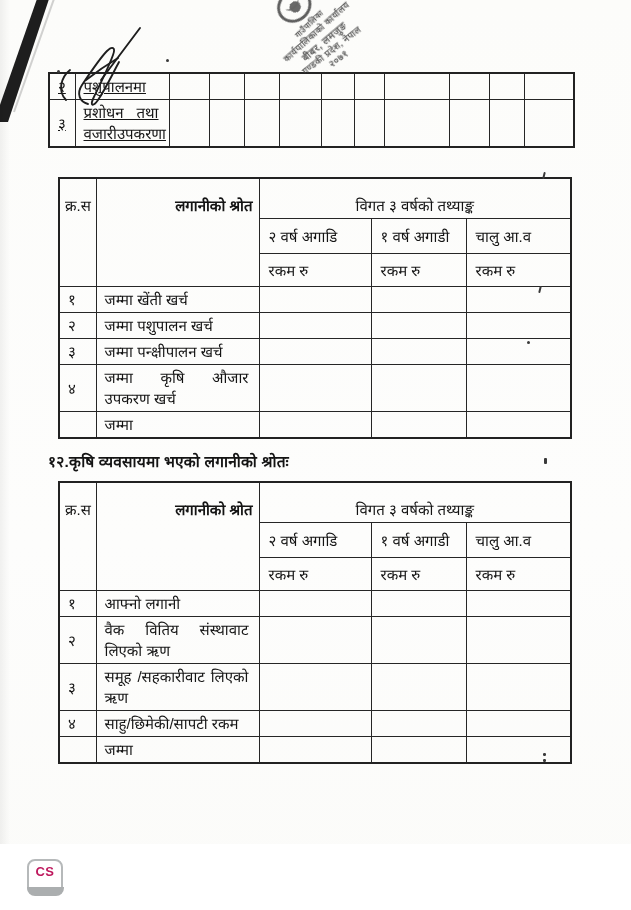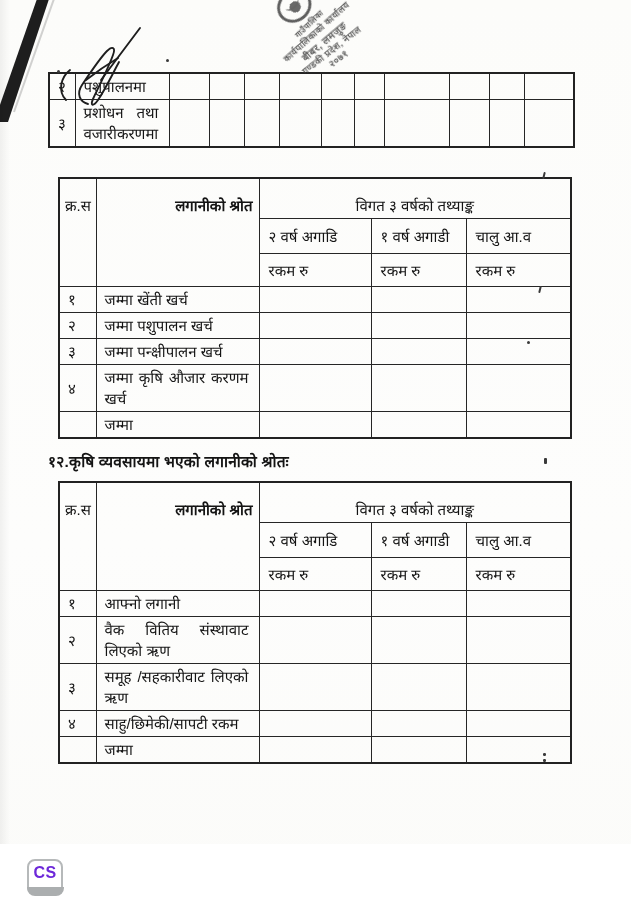--- a/index.html
+++ b/index.html
@@ -50,21 +50,21 @@
   table { border-collapse:collapse; table-layout:fixed; position:absolute; background:transparent; }
   th, td {
     border:1.8px solid #262626;
     font-size:15px; font-weight:normal; color:#141414;
     padding:2px 6px; vertical-align:middle; line-height:1.4;
     overflow:hidden;
   }
   table { border:2.2px solid #222; }
 
   .top-table { left:48px; top:72px; width:525px; z-index:2; }
-  .top-table td { height:22px; }
+  .top-table td { height:22px;text-decoration:underline; }
 
   .inv-table { left:58px; top:177px; width:512px; }
   .inv-table-2 { left:58px; top:481px; width:512px; }
 
   .hr1 th { height:38px; vertical-align:top; padding-top:16px; }
   .hr2 th { height:35px; text-align:left; padding-left:9px; font-weight:normal; }
   .hr3 th { height:33px; text-align:left; padding-left:9px; font-weight:normal; }
   th.span-head { text-align:center; vertical-align:middle; font-weight:normal; }
   th.sn-head { text-align:left; padding-left:5px; font-weight:normal; }
   th.src-head { text-align:right; padding-left:8px; font-weight:bold; }
@@ -93,21 +93,21 @@
     position:absolute; left:0; right:0; bottom:0; height:66px;
     background:#ffffff; display:flex; align-items:center; z-index:6;
     padding-left:27px;
   }
   .cs-icon {
     width:36px; height:36px; border:2.5px solid #b6b9ba; border-radius:8px;
     position:relative; background:#fff; flex:0 0 auto;
     display:flex; align-items:flex-start; justify-content:center;
   }
   .cs-icon .cs-letters {
-    font-size:16px; font-weight:bold; color:#6d28d9; margin-top:3px; letter-spacing:0.5px;
+    font-size:13px; font-weight:bold; color:#be185d; margin-top:3px; letter-spacing:0.5px;
   }
   .cs-icon::after {
     content:""; position:absolute; left:-2.5px; right:-2.5px; bottom:-2.5px; height:9px;
     background:#abaeaf; border-radius:0 0 8px 8px;
   }
   .watermark-text {
     margin-left:14px; font-size:24px; color:#bcbfc0; letter-spacing:0.3px; font-weight:400;
   }
 </style>
 </head>
@@ -149,21 +149,21 @@
           <td class="value-cell"></td>
           <td class="value-cell"></td>
           <td class="value-cell"></td>
           <td class="value-cell"></td>
           <td class="value-cell"></td>
           <td class="value-cell"></td>
           <td class="value-cell"></td>
         </tr>
         <tr>
           <td class="sn-cell">३</td>
-          <td class="label-cell">प्रशोधन तथा वजारीकरणमा</td>
+          <td class="label-cell">प्रशोधन तथा वजारीउपकरणा</td>
           <td class="value-cell"></td>
           <td class="value-cell"></td>
           <td class="value-cell"></td>
           <td class="value-cell"></td>
           <td class="value-cell"></td>
           <td class="value-cell"></td>
           <td class="value-cell"></td>
           <td class="value-cell"></td>
           <td class="value-cell"></td>
           <td class="value-cell"></td>
@@ -214,21 +214,21 @@
         </tr>
         <tr>
           <td class="sn-cell">३</td>
           <td class="label-cell">जम्मा पन्क्षीपालन खर्च</td>
           <td class="value-cell"></td>
           <td class="value-cell"></td>
           <td class="value-cell"></td>
         </tr>
         <tr>
           <td class="sn-cell">४</td>
-          <td class="label-cell">जम्मा कृषि औजार करणम खर्च</td>
+          <td class="label-cell">जम्मा कृषि औजार उपकरण खर्च</td>
           <td class="value-cell"></td>
           <td class="value-cell"></td>
           <td class="value-cell"></td>
         </tr>
         <tr>
           <td class="sn-cell"></td>
           <td class="label-cell">जम्मा</td>
           <td class="value-cell"></td>
           <td class="value-cell"></td>
           <td class="value-cell"></td>

